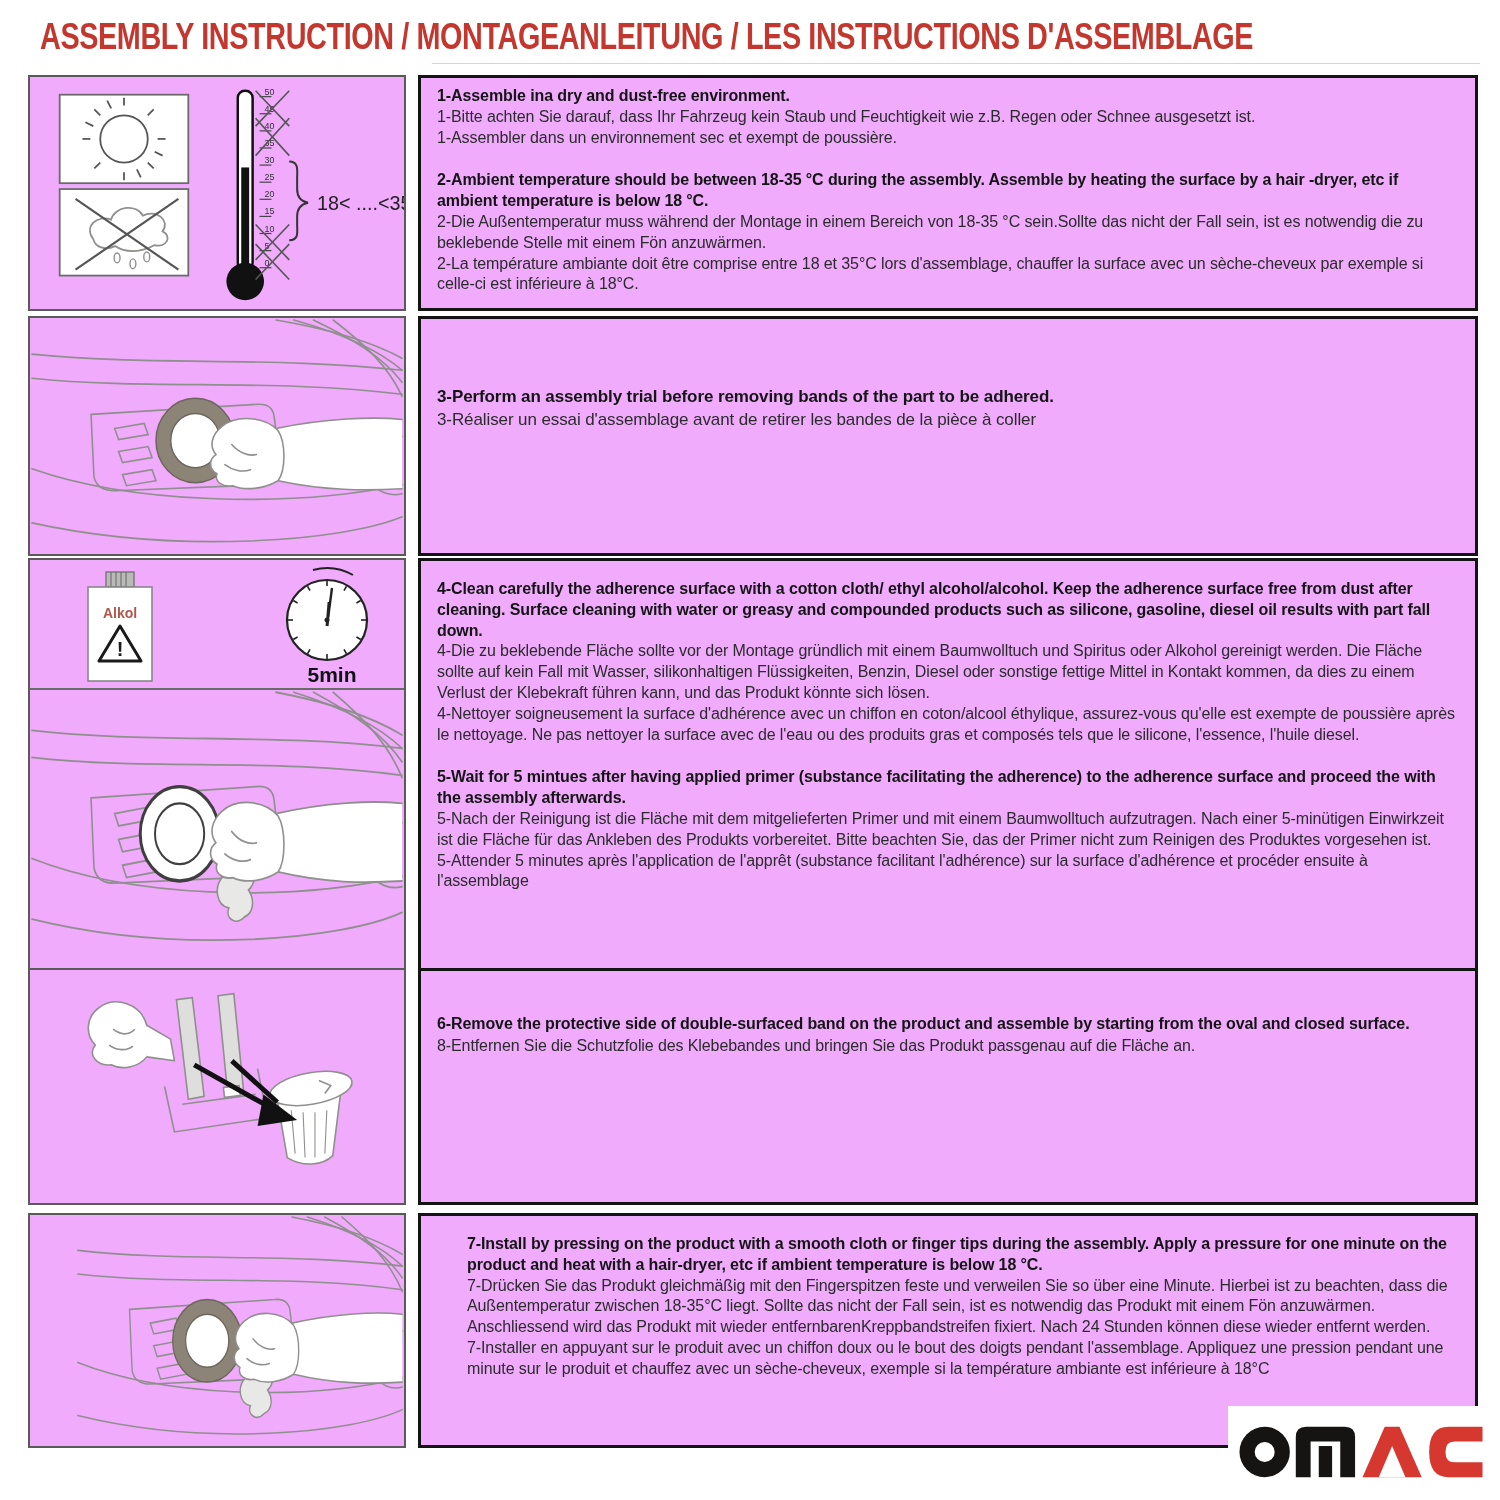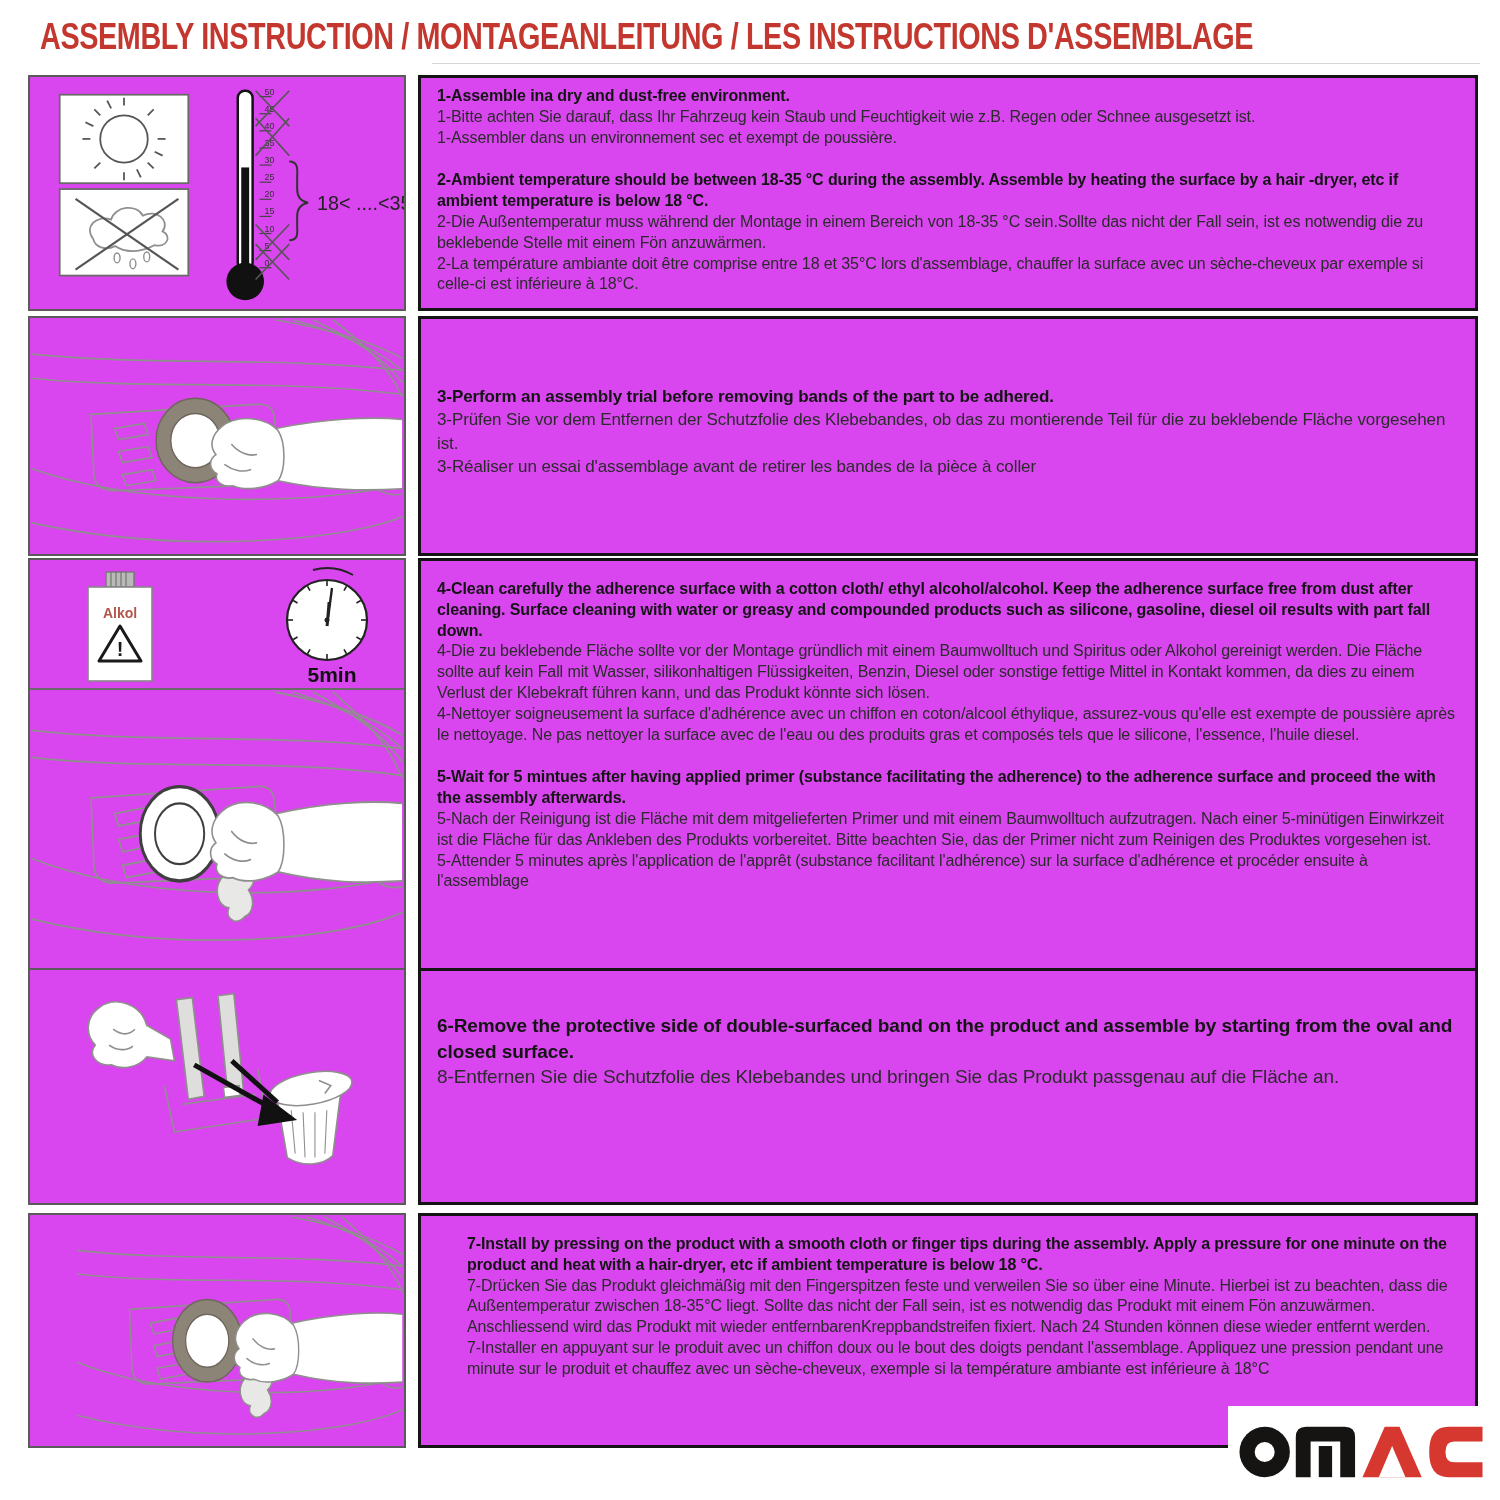--- a/index.html
+++ b/index.html
@@ -4,35 +4,35 @@
 <style>
   html,body{margin:0;padding:0;background:#ffffff;}
   body{width:1500px;height:1500px;position:relative;font-family:"Liberation Sans",sans-serif;color:#222;}
   .page{position:absolute;inset:0;background:#fff;}
 
   .title{position:absolute;top:16px;left:40px;width:1460px;white-space:nowrap;
          font-size:36px;font-weight:800;color:#c4372e;letter-spacing:-0.5px;
          transform:scaleX(0.80);transform-origin:left center;}
   .title-rule{position:absolute;top:63px;left:432px;width:1048px;border-top:1px solid #d6d6d6;}
 
-  .box{position:absolute;background:#d946ef;box-sizing:border-box;}
+  .box{position:absolute;background:#f0abfc;box-sizing:border-box;}
   .lbox{left:28px;width:378px;border:2px solid #5a5a58;}
   .rbox{left:418px;width:1060px;border:3px solid #141414;padding:8px 16px;}
 
   .r1{top:75px;height:236px;}
   .r2{top:316px;height:240px;}
   .r3{top:558px;height:460px;}
   .r4{top:968px;height:237px;}
   .r5{top:1213px;height:235px;padding-left:46px;}
 
   .txt p{margin:0;font-size:16px;line-height:1.32;color:#2b2b2b;letter-spacing:-0.1px;}
   .txt p.en{font-weight:700;color:#141414;}
   .gap{height:22px;}
   .big p{font-size:17px;line-height:1.38;}
-  .mid p{font-size:19px;line-height:1.35;}
+  .mid p{font-size:16px;line-height:1.35;}
   .sm p{font-size:16px;line-height:1.30;}
   .pad-top-lg{padding-top:66px;}
   .pad-top-md{padding-top:42px;}
   .pad-top-sm{padding-top:18px;}
 
   .subpanel-top{height:130px;border-bottom:2px solid #6a6a68;box-sizing:border-box;}
   .subpanel-bot{height:264px;}
   .fig{width:100%;height:100%;display:block;}
 
   .logo-wrap{position:absolute;left:1228px;top:1406px;width:262px;height:86px;background:#fff;
@@ -167,21 +167,20 @@
       <g transform="translate(16,-6)">
         <ellipse cx="152" cy="128" rx="40" ry="42" fill="#8d8478" stroke="#6e665c" stroke-width="1.5"></ellipse>
         <ellipse cx="152" cy="128" rx="25" ry="27" fill="#fff" stroke="#6e665c" stroke-width="1.5"></ellipse>
       </g>
       <use href="#sym-hand"></use>
     </svg>
   </div>
 
   <div class="box rbox r2 txt big pad-top-lg">
     <p class="en">3-Perform an assembly trial before removing bands of the part to be adhered.</p>
-    <p>3-Prüfen Sie vor dem Entfernen der Schutzfolie des Klebebandes, ob das zu montierende Teil für die zu beklebende Fläche vorgesehen ist.</p>
     <p>3-Réaliser un essai d'assemblage avant de retirer les bandes de la pièce à coller</p>
   </div>
 
   <div class="box lbox r3">
     <div class="subpanel-top">
       <svg class="fig" viewBox="0 0 374 128" preserveAspectRatio="none">
         <g>
           <rect x="76" y="12" width="28" height="15" fill="#b9b9b7" stroke="#777" stroke-width="1.4"></rect>
           <g stroke="#666" stroke-width="1">
               <line x1="81" y1="12" x2="81" y2="27"></line>

